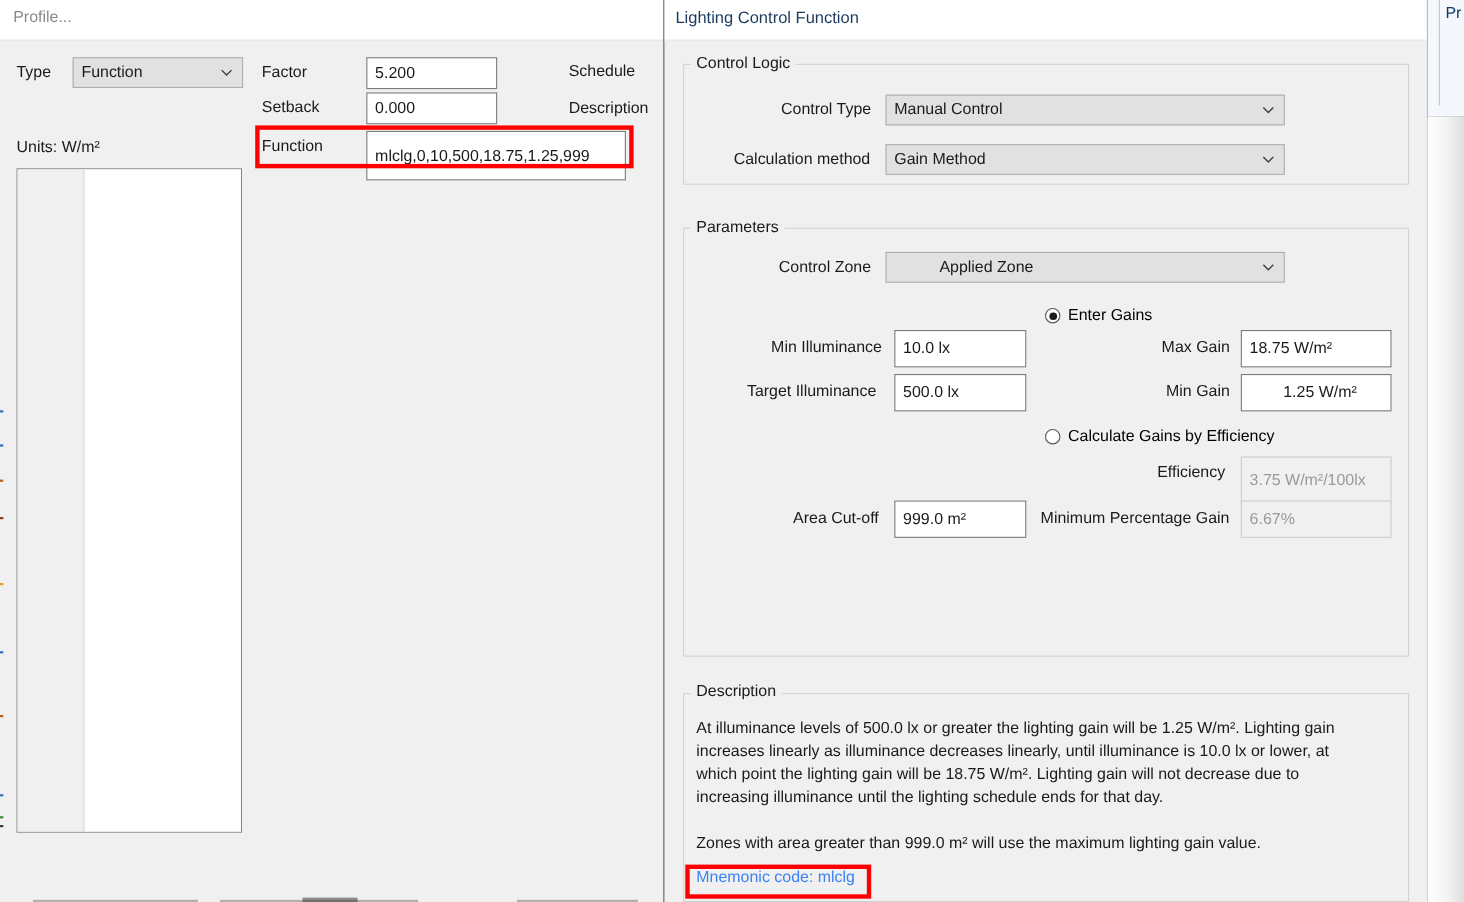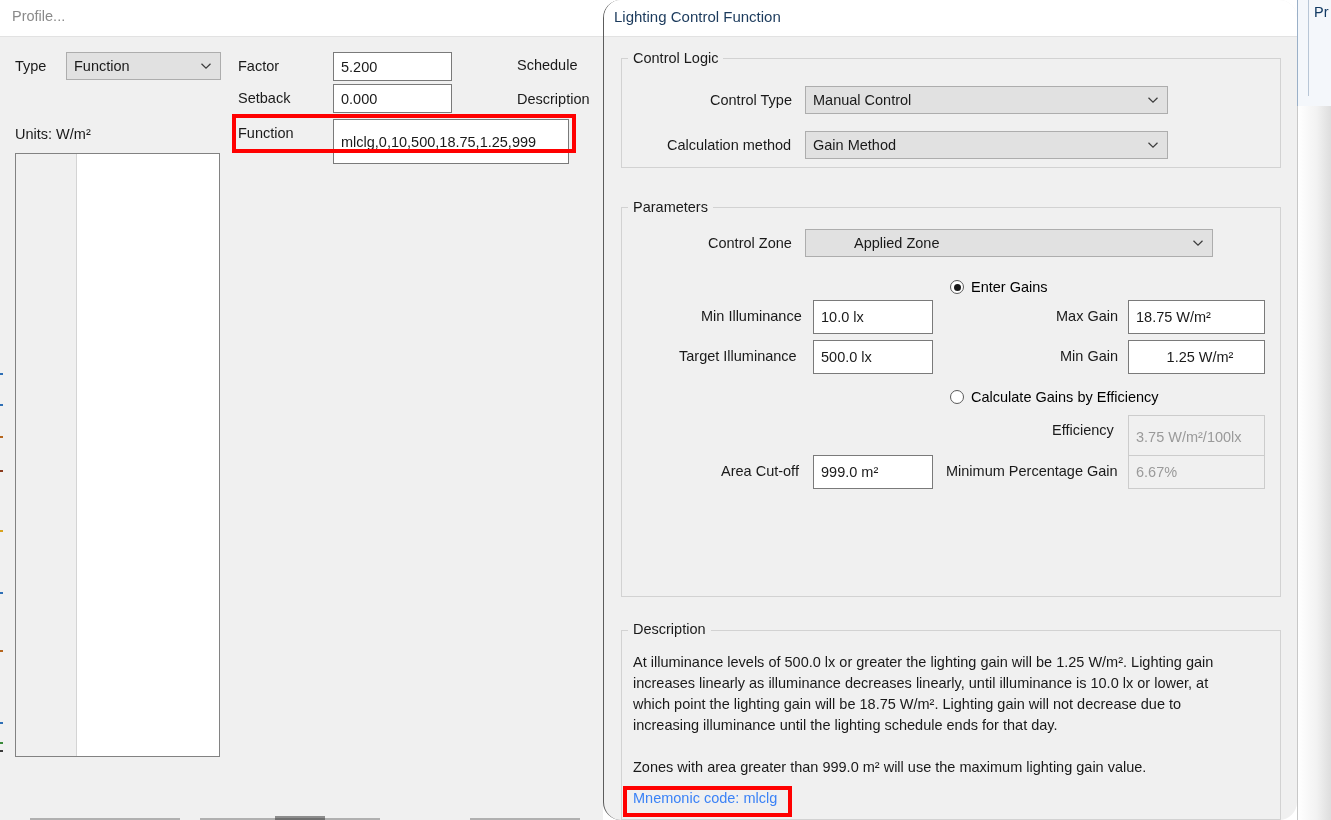--- a/index.html
+++ b/index.html
@@ -159,21 +159,20 @@
 
   
   #dialog {
     position: absolute;
     left: 603px; top: 0;
     width: 694px; height: 820px;
     background: #f0f0f0;
     border-left: 1px solid #5c5c5c;
     box-sizing: border-box;
     overflow: hidden;
-    border-radius: 18px;
   }
   #dialog-titlebar {
     position: absolute;
     left: 0; top: 0;
     width: 693px; height: 36px;
     background: #ffffff;
     border-bottom: 1px solid #e2e2e2;
   }
   #dialog-title-text {
     position: absolute;
@@ -359,21 +358,21 @@
       <svg viewBox="0 0 12 12" width="12" height="12">
         <path d="M1.5 3.8 L6 8.3 L10.5 3.8" fill="none" stroke="#3c3c3c" stroke-width="1.2"></path>
       </svg>
     </span>
   </div>
 
   <div class="group" style="left:17px; top:207px; width:660px; height:390px;"></div>
   <div class="group-title" style="left:24px; top:199px;">Parameters</div>
 
   <div class="lbl" style="left:104px; top:235px;">Control Zone</div>
-  <div class="combo" style="left:201px; top:229px; width:408px; height:28px;padding-left:48px;">
+  <div class="combo" style="left:201px; top:229px; width:363px; height:28px;padding-left:48px;">
     <span>Applied Zone</span>
     <span class="chev">
       <svg viewBox="0 0 12 12" width="12" height="12">
         <path d="M1.5 3.8 L6 8.3 L10.5 3.8" fill="none" stroke="#3c3c3c" stroke-width="1.2"></path>
       </svg>
     </span>
   </div>
 
   <div class="radio-row" style="left:346px; top:279px;">
     <span class="radio-mark on"></span>

